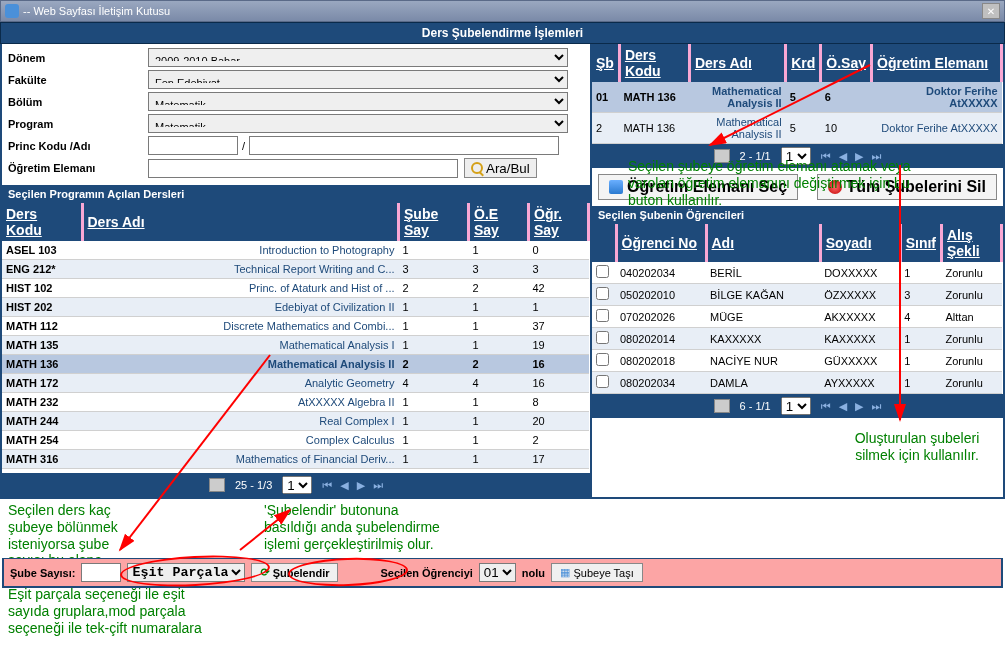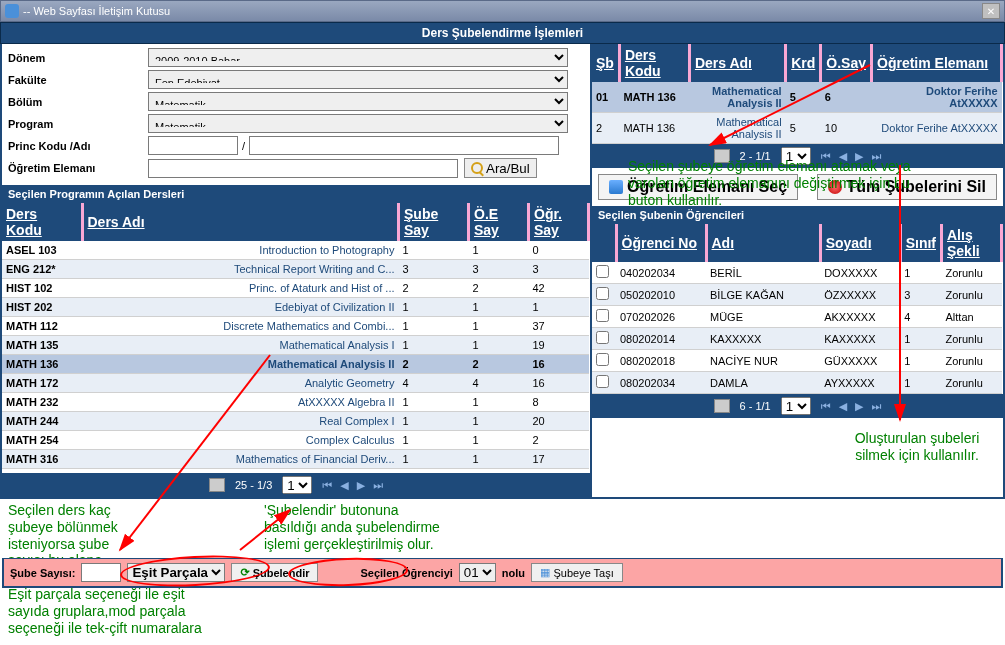--- a/index.html
+++ b/index.html
@@ -366,21 +366,21 @@
 
 <div class="hint h1">Seçilen şubeye öğretim elemanı atamak veya varolan öğretim elemanını değiştirmek için bu buton kullanılır.</div>
 <div class="hint h2">Oluşturulan şubeleri silmek için kullanılır.</div>
 <div class="hint h3">Seçilen ders kaç şubeye bölünmek isteniyorsa şube sayısı bu alana yazılır.</div>
 <div class="hint h4">'Şubelendir' butonuna basıldığı anda şubelendirme işlemi gerçekleştirilmiş olur.</div>
 <div class="hint h5">Eşit parçala seçeneği ile eşit sayıda gruplara,mod parçala seçeneği ile tek-çift numaralara</div>
 
 <div class="bottom-bar">
   <label>Şube Sayısı:</label>
   <input type="text" value="" style="">
-  <select style="font-weight:bold;"><option>Eşit Parçala</option></select>
+  <select style="font-weight:bold;font-family:Liberation Mono, monospace;"><option>Eşit Parçala</option></select>
   <button class="btn" style="font-weight:bold;">
       <span style="color:green;margin-right:3px">⟳</span>
       <span>Şubelendir</span>
     </button>
   <span style="width:30px"></span>
   <label>Seçilen Öğrenciyi</label>
   <select><option>01</option></select>
   <label>nolu</label>
   <button class="btn">
       <span style="color:#4a90d9;margin-right:3px">▦</span>

